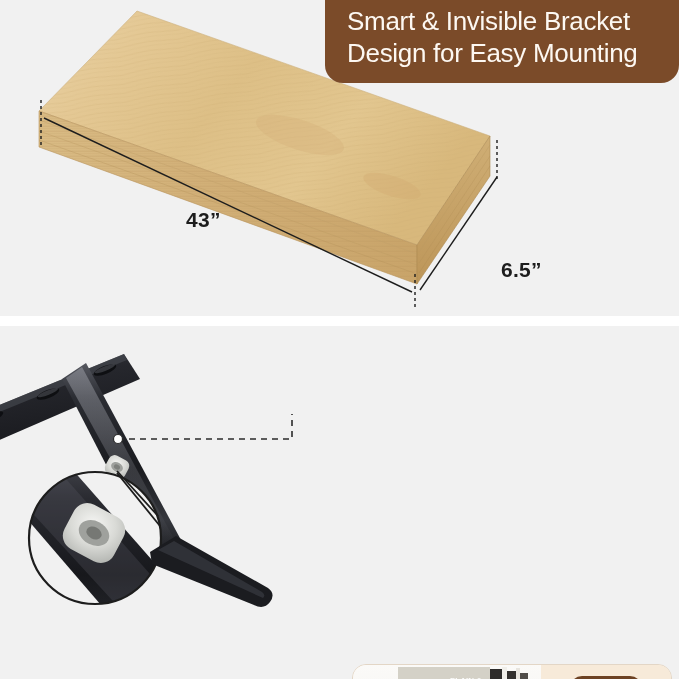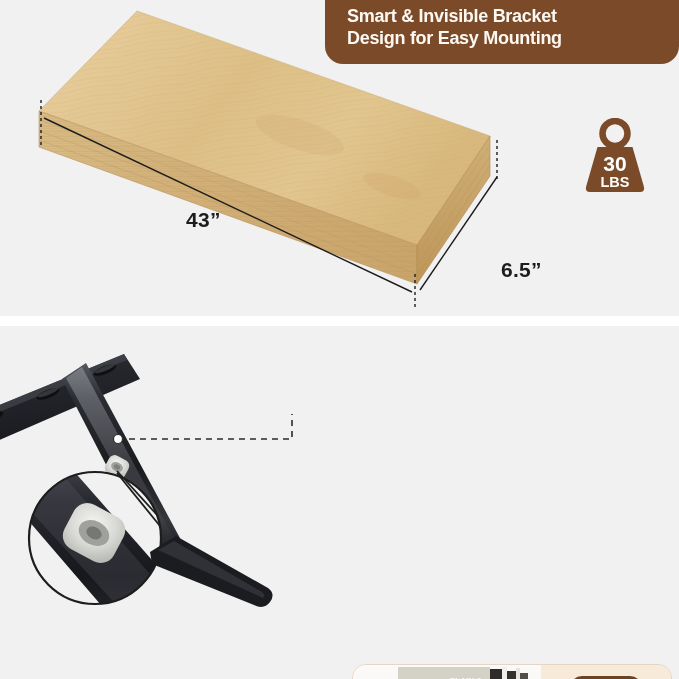--- a/index.html
+++ b/index.html
@@ -47,22 +47,22 @@
     left: 325px; top: -14px;
     width: 354px;
     padding: 20px 16px 14px 22px;
     background: #7b4b29;
     border-radius: 0 0 18px 18px;
     box-sizing: border-box;
     z-index: 6;
   }
   .banner-line {
     color: #fdf8f2;
-    font-size: 18px;
-    font-weight: bold;
+    font-size: 26px;
+    font-weight: normal;
     line-height: 1.22;
     letter-spacing: -0.3px;
     white-space: nowrap;
   }
 
   
   .weight-badge {
     position: absolute;
     left: 578px; top: 118px;
     width: 74px; height: 76px;
@@ -220,30 +220,20 @@
     </div>
 
     <div class="dim-label dim-width">43”</div>
     <div class="dim-label dim-depth">6.5”</div>
 
     <div class="banner">
       <div class="banner-line">Smart &amp; Invisible Bracket</div>
       <div class="banner-line">Design for Easy Mounting</div>
     </div>
 
-    <div class="weight-badge">
-      <svg width="74" height="76" viewBox="0 0 74 76">
-        <g>
-          <circle cx="37" cy="15.5" r="12.5" fill="none" stroke="#7b4b29" stroke-width="6.5"></circle>
-          <path d="M19.5 29 H54.5 L66 69 Q67 74 62 74 H12 Q7 74 8 69 Z" fill="#7b4b29"></path>
-        </g>
-        <text x="37" y="53" text-anchor="middle" font-family="Liberation Sans, sans-serif" font-size="21" font-weight="bold" fill="#ffffff">30</text>
-        <text x="37" y="69" text-anchor="middle" font-family="Liberation Sans, sans-serif" font-size="14.5" font-weight="bold" fill="#ffffff">LBS</text>
-      </svg>
-    </div>
   </div>
 
   <div class="panel-divider"></div>
 
   <div class="panel-bottom">
 
     <div class="bracket-art">
       <svg width="345" height="353" viewBox="0 0 345 353">
         <defs>
           <linearGradient id="ironPlate" x1="0" y1="0" x2="0.3" y2="1">

